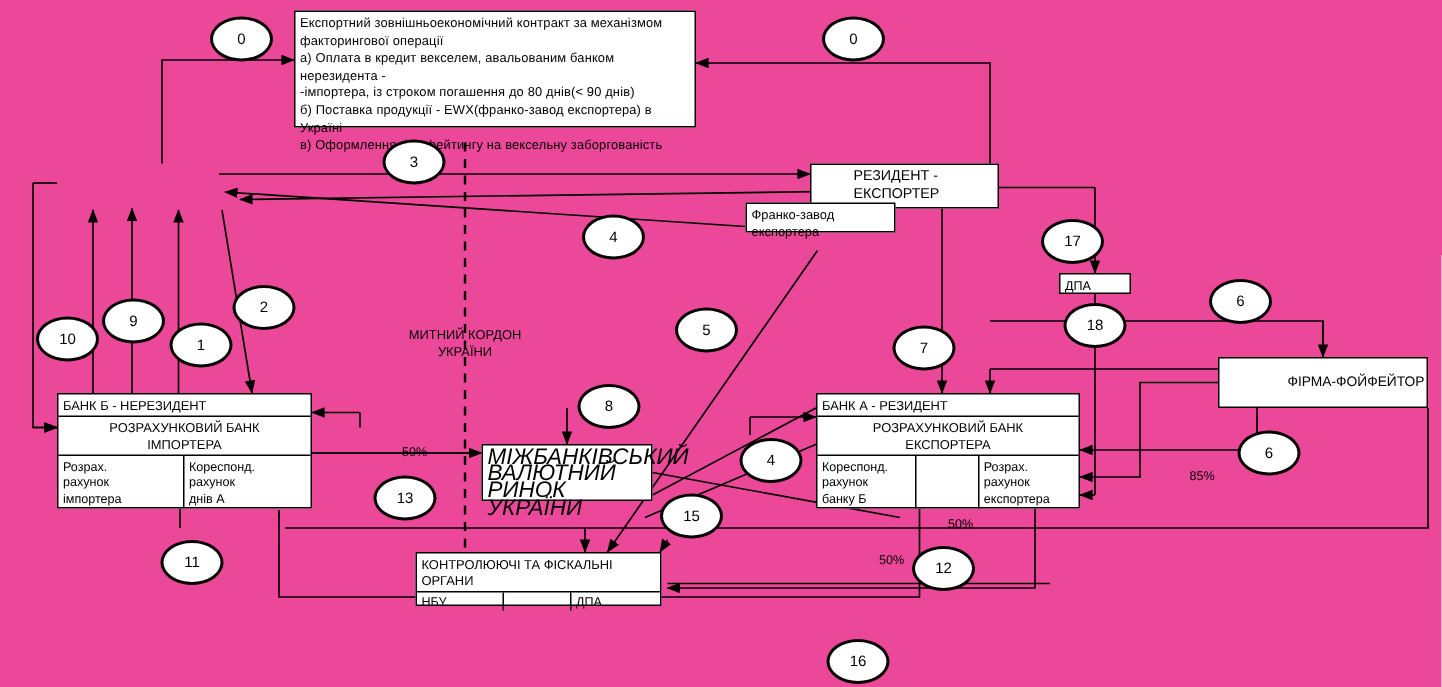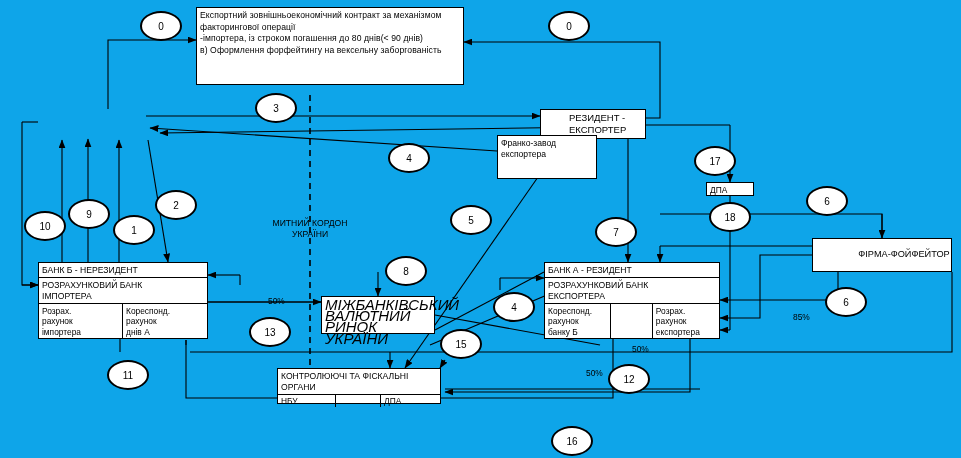--- a/index.html
+++ b/index.html
@@ -1,43 +1,43 @@
 <!DOCTYPE html>
 <html><head>
 <meta charset="utf-8">
 <style>
   html,body{margin:0;padding:0;background:#ffffff;}
   body{width:961px;height:458px;font-family:"Liberation Sans",sans-serif;}
-  #stage{position:relative;width:961px;height:458px;overflow:hidden;background:#0ea5e9;}
+  #stage{position:relative;width:961px;height:458px;overflow:hidden;background:#ec4899;}
   svg#wires{position:absolute;left:0;top:0;width:961px;height:458px;}
 
   .box{position:absolute;box-sizing:border-box;border:1.6px solid #000;background:#fff;}
   .box .txt{font-size:9.5px;line-height:11.5px;color:#000;}
   .pad{padding:2px 3px;}
 
   .contract{left:196px;top:7px;width:268px;height:78px;}
   .contract .txt{font-size:8.6px;line-height:11.6px;letter-spacing:0.1px;}
 
   .party{font-size:9.6px;line-height:11.6px;}
 
   .nerez{left:38px;top:109px;width:108px;height:30px;}
-  .rezid{left:540px;top:109px;width:106px;height:30px;padding-left:28px;}
-  .franko{left:497px;top:135px;width:100px;height:44px;}
+  .rezid{left:540px;top:109px;width:126px;height:30px;padding-left:28px;}
+  .franko{left:497px;top:135px;width:100px;height:20px;}
   .franko .txt{font-size:8.6px;line-height:11px;}
 
   .dpa-top{left:706px;top:182px;width:48px;height:14px;}
   .dpa-top .txt{font-size:8.4px;line-height:10px;}
 
   .forfeitor{left:812px;top:238px;width:140px;height:34px;}
   .forfeitor .txt{font-size:9.2px;text-align:center;margin-left:44px;}
 
   .bankb{left:38px;top:262px;width:170px;height:77px;}
   .banka{left:544px;top:262px;width:176px;height:77px;}
   .bank-hdr{border-bottom:1.4px solid #000;}
-  .bank-hdr2{border-bottom:1.4px solid #000;}
+  .bank-hdr2{border-bottom:1.4px solid #000;text-align:center;}
   .bank-row{display:flex;}
   .bank-cell{border-right:1.4px solid #000;box-sizing:border-box;padding:2px 3px;}
   .bank-cell:last-child{border-right:none;}
   .bank-cell .txt{font-size:8.4px;line-height:10.2px;}
   .bank-hdr .txt,.bank-hdr2 .txt{font-size:8.6px;line-height:10.4px;}
 
   .interbank{left:321px;top:296px;width:114px;height:38px;}
   .interbank .txt{font-size:15px;line-height:11.2px;font-style:italic;}
 
   .control{left:277px;top:368px;width:164px;height:36px;}
@@ -135,21 +135,23 @@
       <path d="M500 278 L500 290"></path>
 
       <path d="M240 275 L208 275" marker-end="url(#ah)"></path>
       <path d="M240 275 L240 285"></path>
     </g>
   </svg>
 
   <div class="box contract pad">
     <div class="txt">Експортний  зовнішньоекономічний контракт за механізмом</div>
     <div class="txt">факторингової операції</div>
+    <div class="txt">а) Оплата в кредит векселем, авальованим банком нерезидента -</div>
     <div class="txt">-імпортера, із строком погашення до 80 днів(&lt; 90 днів)</div>
+    <div class="txt">б) Поставка продукції - EWX(франко-завод експортера) в Україні</div>
     <div class="txt">в) Оформлення форфейтингу на вексельну заборгованість</div>
   </div>
 
 
   <div class="box rezid pad">
     <div class="txt party">РЕЗИДЕНТ -</div>
     <div class="txt party">ЕКСПОРТЕР</div>
   </div>
 
   <div class="box franko pad">

